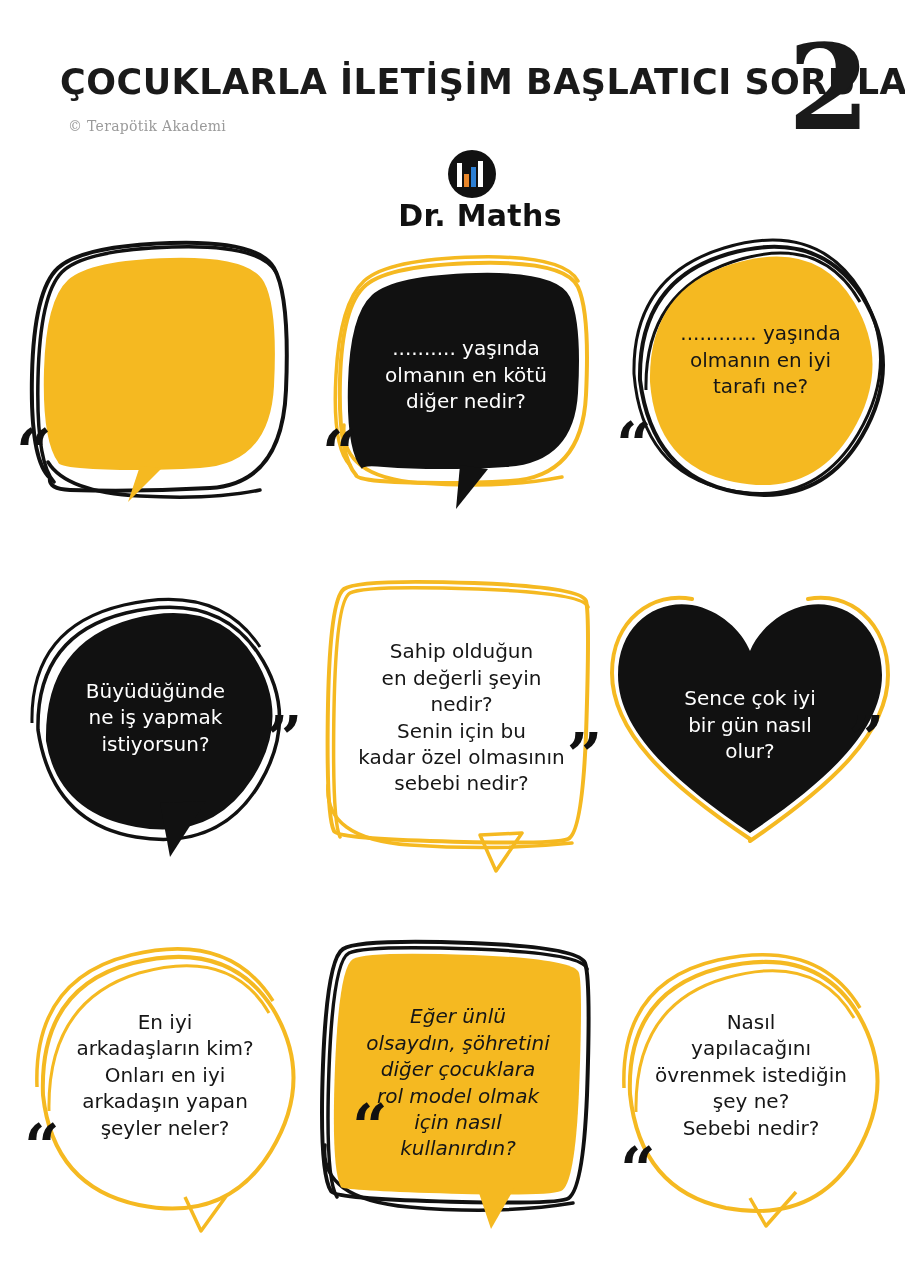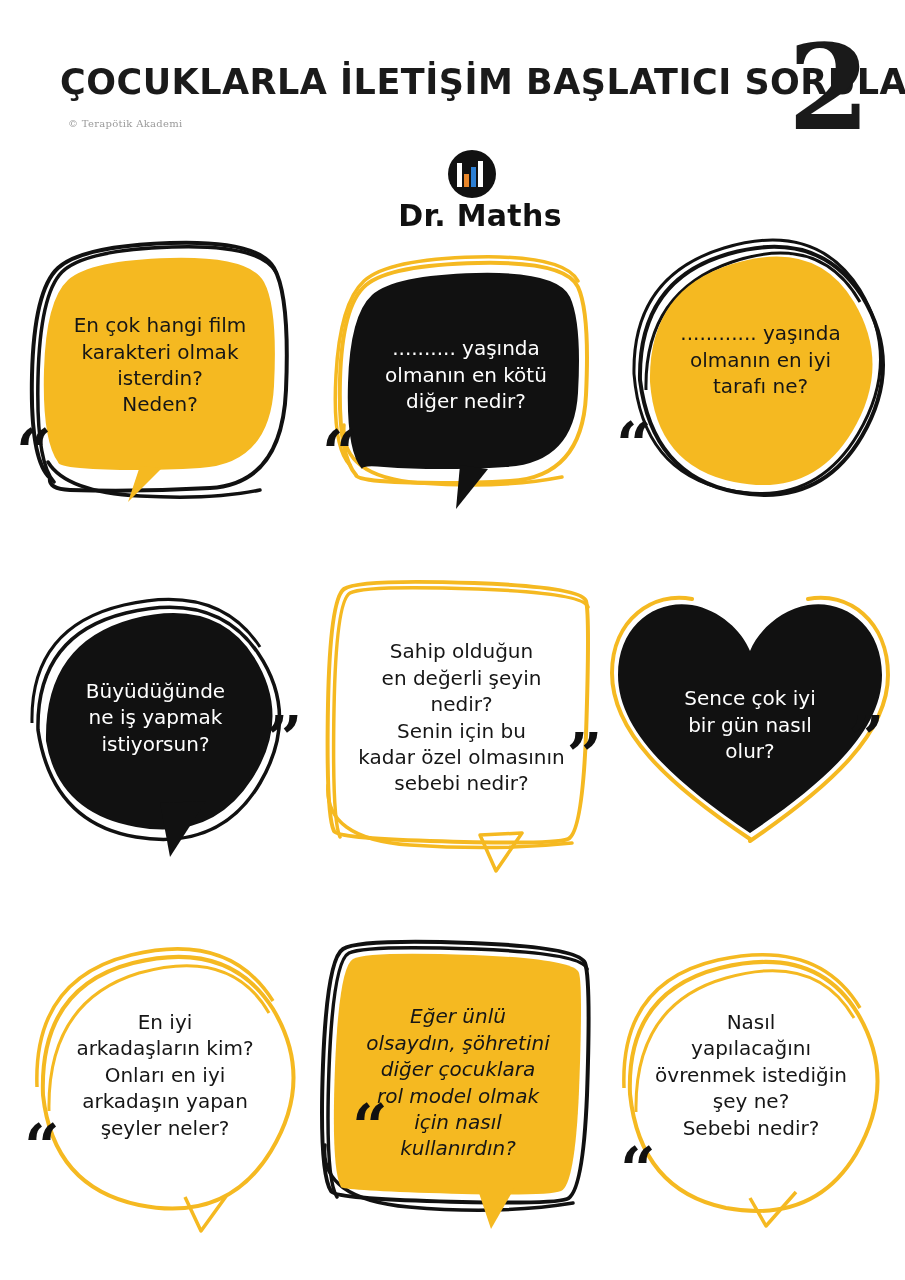--- a/index.html
+++ b/index.html
@@ -36,21 +36,21 @@
     font-weight: bold;
     font-size: 118px;
     line-height: 100px;
     color: #1a1a1a;
   }
   .credit {
     position: absolute;
     left: 68px;
     top: 118px;
     font-family: "DejaVu Serif", serif;
-    font-size: 10px;
+    font-size: 14px;
     color: #9a9a9a;
     letter-spacing: 0.3px;
   }
 
   
   .logo-wrap {
     position: absolute;
     left: 332px;
     top: 150px;
     width: 270px;
@@ -156,24 +156,20 @@
 <div class="bubble" style="left:10px; top:210px; width:290px; height:300px;">
   <svg width="290" height="300" viewBox="0 0 290 300">
     <path d="M40 268 Q20 250 22 165 Q24 80 48 58 Q72 36 160 33 Q248 30 264 58 Q280 86 276 180 Q272 274 200 278 Q128 282 60 280 Q38 279 40 268 Z" fill="none" stroke="#111" stroke-width="4" stroke-linecap="round"></path>
     <path d="M44 272 Q26 252 28 168 Q30 84 52 62 Q74 40 162 37 Q250 34 266 62" fill="none" stroke="#111" stroke-width="3.5" stroke-linecap="round"></path>
     <path d="M38 252 Q56 282 130 286 Q204 290 250 280" fill="none" stroke="#111" stroke-width="3.5" stroke-linecap="round"></path>
     <path d="M48 252 Q32 230 34 160 Q36 90 58 70 Q80 50 160 48 Q240 46 254 72 Q268 98 264 176 Q260 254 190 258 Q120 262 70 258 Q48 256 48 252 Z" fill="#F5B921"></path>
     <path d="M130 256 L118 292 L152 258 Z" fill="#F5B921"></path>
   </svg>
   <div class="quote" style="left:6px; top:222px;">“</div>
   <div class="quote close" style="left:256px; top:478px;">“</div>
-  <div class="bubble-text t-dark" style="left:40px; top:60px; width:220px; height:190px;">En çok hangi film
-karakteri olmak
-isterdin?
-Neden?</div>
 </div>
 
 <div class="bubble" style="left:310px; top:225px; width:290px; height:300px;">
   <svg width="290" height="300" viewBox="0 0 290 300">
     <path d="M46 250 Q28 230 30 155 Q32 80 56 60 Q80 40 168 38 Q256 36 268 62 Q280 88 276 170 Q272 252 200 256 Q128 260 70 256 Q46 254 46 250 Z" fill="none" stroke="#F5B921" stroke-width="4" stroke-linecap="round"></path>
     <path d="M40 240 Q22 222 26 150 Q30 78 54 56 Q78 34 166 32 Q254 30 268 56" fill="none" stroke="#F5B921" stroke-width="3.5" stroke-linecap="round"></path>
     <path d="M34 200 Q30 252 110 258 Q190 264 252 252" fill="none" stroke="#F5B921" stroke-width="3.5" stroke-linecap="round"></path>
     <path d="M52 244 Q36 226 38 158 Q40 90 62 70 Q84 50 166 48 Q248 46 260 72 Q272 98 268 168 Q264 238 196 242 Q128 246 74 242 Q52 240 52 244 Z" fill="#111111"></path>
     <path d="M150 240 L146 284 L178 244 Z" fill="#111111"></path>
   </svg>

